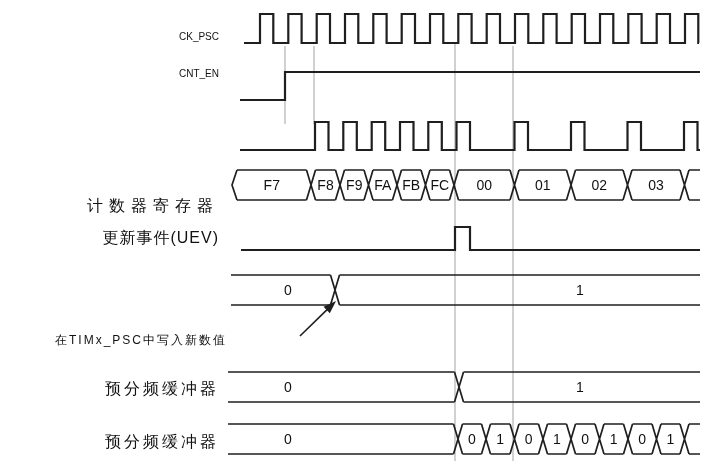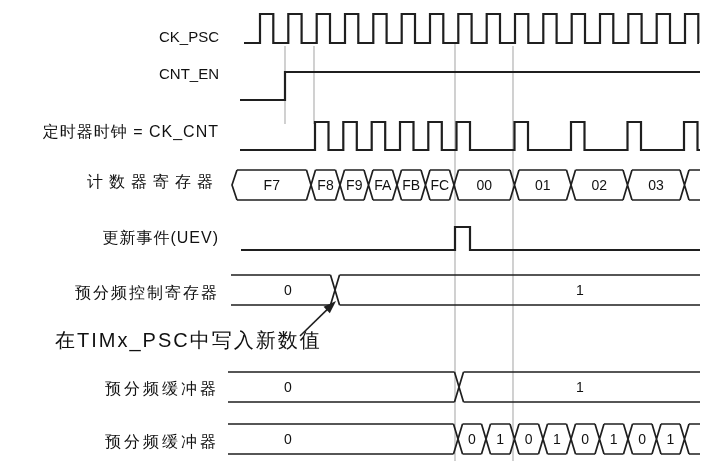--- a/index.html
+++ b/index.html
@@ -3,28 +3,28 @@
 <meta charset="utf-8">
 <style>
   html,body{margin:0;padding:0;background:#ffffff;}
   .stage{
     position:relative;width:727px;height:467px;background:#ffffff;overflow:hidden;
     font-family:"Liberation Sans", sans-serif;color:#111;
   }
   .stage svg{position:absolute;left:0;top:0;}
   .lbl{
     position:absolute;right:508px;height:22px;line-height:22px;
-    white-space:nowrap;text-align:right;font-size:15px;color:#111;
+    white-space:nowrap;text-align:right;font-size:10px;color:#111;
   }
   .cjk{font-size:16px;letter-spacing:2px;}
-  .sp-wide{letter-spacing:6px;}
+  .sp-wide{letter-spacing:6px;margin-top:24px;}
   .sp-med{letter-spacing:3px;text-align:right;}
   .anno{
     position:absolute;left:55px;right:auto;text-align:left;
-    font-size:20px;letter-spacing:2px;height:22px;line-height:22px;white-space:nowrap;color:#111;
+    font-size:12px;letter-spacing:2px;height:22px;line-height:22px;white-space:nowrap;color:#111;
   }
 </style>
 </head>
 <body>
 
 <div class="stage">
   <svg id="wave-svg" width="727" height="467" viewBox="0 0 727 467">
       <line x1="285" y1="46" x2="285" y2="124" stroke="#bdbdbd" stroke-width="1.4"></line>
       <line x1="314" y1="46" x2="314" y2="124" stroke="#bdbdbd" stroke-width="1.4"></line>
       <line x1="455" y1="44" x2="455" y2="461" stroke="#bdbdbd" stroke-width="1.4"></line>
@@ -102,20 +102,18 @@
       <path d="M661,424L680,424M661,454L680,454" fill="none" stroke="#1f1f1f" stroke-width="1.7" stroke-linejoin="miter"></path>
       <path d="M680,424L689,454M680,454L689,424" fill="none" stroke="#1f1f1f" stroke-width="1.7" stroke-linejoin="miter"></path>
       <text x="670.5" y="444" text-anchor="middle" font-size="14px" font-family="&quot;Liberation Sans&quot;, sans-serif" fill="#111111">1</text>
       <path d="M689,424L700,424M689,454L700,454" fill="none" stroke="#1f1f1f" stroke-width="1.7" stroke-linejoin="miter"></path>
       <line x1="300" y1="336" x2="328.1130558930413" y2="308.6678623262099" stroke="#1f1f1f" stroke-width="1.6"></line>
       <polygon points="336,301 329.81591882522554,313.28849624745845 323.5422132855993,306.83554197812856" fill="#1f1f1f"></polygon>
     </svg>
 
   <div class="lbl" style="top:26px">CK_PSC</div>
   <div class="lbl" style="top:63px">CNT_EN</div>
-  <div class="lbl cjk" style="top:121px;letter-spacing:1px">定时器时钟 = CK_CNT</div>
   <div class="lbl cjk sp-wide" style="top:171px">计数器寄存器</div>
   <div class="lbl cjk" style="top:227px;letter-spacing:1px">更新事件(UEV)</div>
-  <div class="lbl cjk" style="top:282px">预分频控制寄存器</div>
   <div class="anno" style="top:329px">在TIMx_PSC中写入新数值</div>
   <div class="lbl cjk sp-med" style="top:378px">预分频缓冲器</div>
   <div class="lbl cjk sp-med" style="top:431px">预分频缓冲器</div>
 </div>
 
 </body></html>

